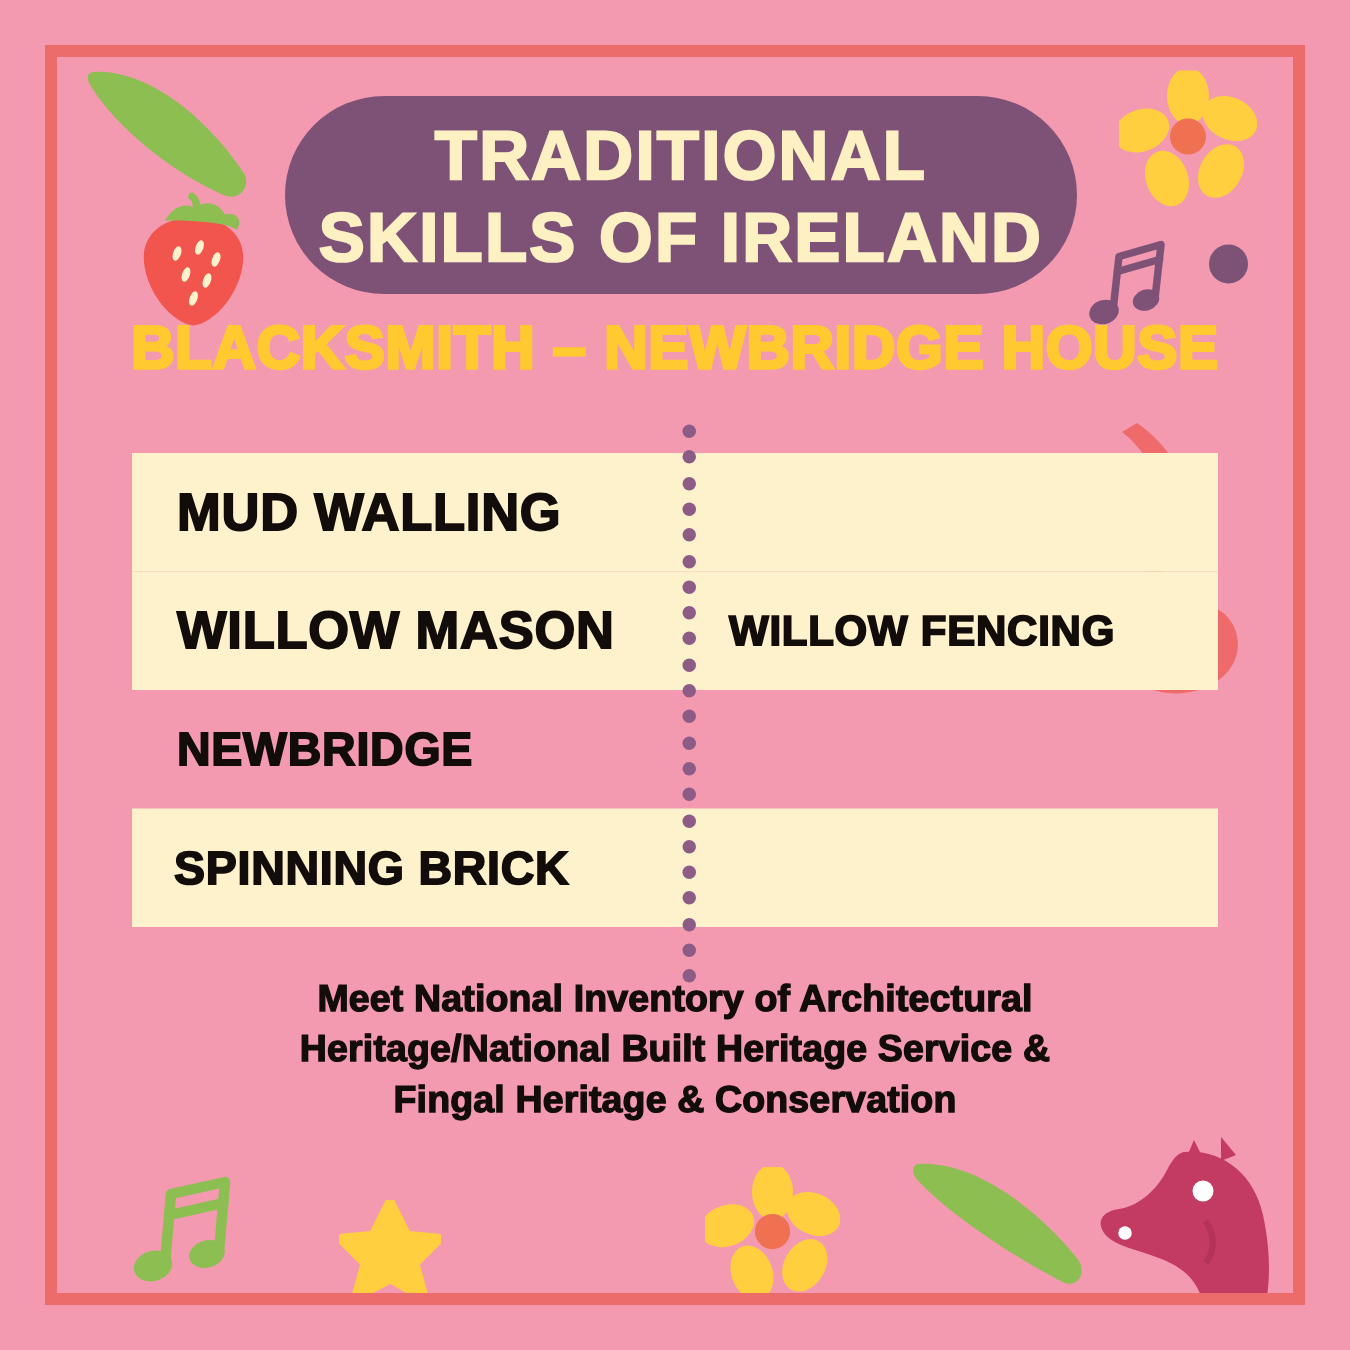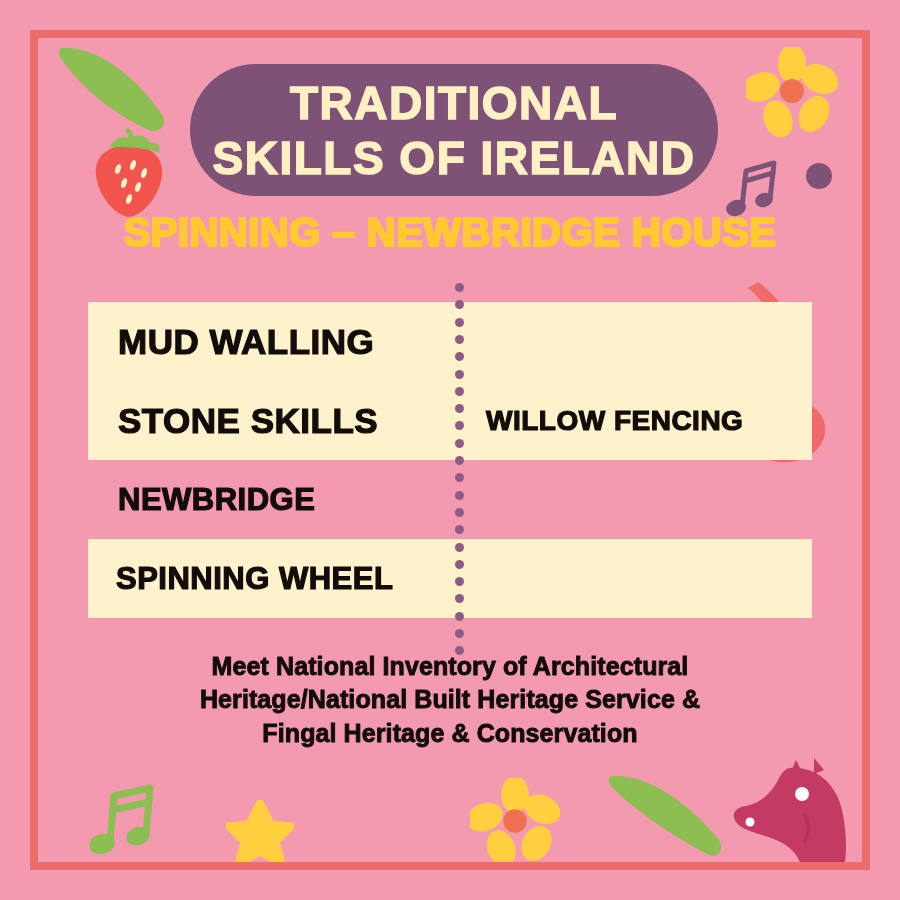--- a/index.html
+++ b/index.html
@@ -241,49 +241,49 @@
     <circle cx="32" cy="64" r="4.5" fill="#ffffff"></circle>
   </svg>
 
   <div class="frame"></div>
 
   <div class="title-pill">
     <div class="title-line1">TRADITIONAL</div>
     <div class="title-line2">SKILLS OF IRELAND</div>
   </div>
 
-  <div class="subtitle">SPINNING – NEWBRIDGE HOUSE</div>
+  <div class="subtitle">BLACKSMITH – NEWBRIDGE HOUSE</div>
 
   <div class="list-block">
 
     <div class="row cream">
       <div class="cell cell-left">
         <span class="skill sz-xl">MUD WALLING</span>
       </div>
     </div>
 
 
     <div class="row cream">
       <div class="cell cell-left">
-        <span class="skill sz-xl">STONE SKILLS</span>
+        <span class="skill sz-xl">WILLOW MASON</span>
       </div>
       <div class="cell cell-right">
         <span class="skill sz-md">WILLOW FENCING</span>
       </div>
     </div>
 
     <div class="row pink">
       <div class="cell cell-left">
         <span class="skill sz-lg">NEWBRIDGE</span>
       </div>
     </div>
 
     <div class="row cream">
       <div class="cell cell-right">
-        <span class="skill sz-lg">SPINNING WHEEL</span>
+        <span class="skill sz-lg">SPINNING BRICK</span>
       </div>
     </div>
 
     <div class="divider">
         <div class="dot" style="top: 0px; background: rgb(141, 92, 134);"></div>
         <div class="dot" style="top: 17.3px; background: rgb(141, 92, 134);"></div>
         <div class="dot" style="top: 34.6px; background: rgb(141, 92, 134);"></div>
         <div class="dot" style="top: 51.9px; background: rgb(141, 92, 134);"></div>
         <div class="dot" style="top: 69.2px; background: rgb(141, 92, 134);"></div>
         <div class="dot" style="top: 86.5px; background: rgb(141, 92, 134);"></div>

